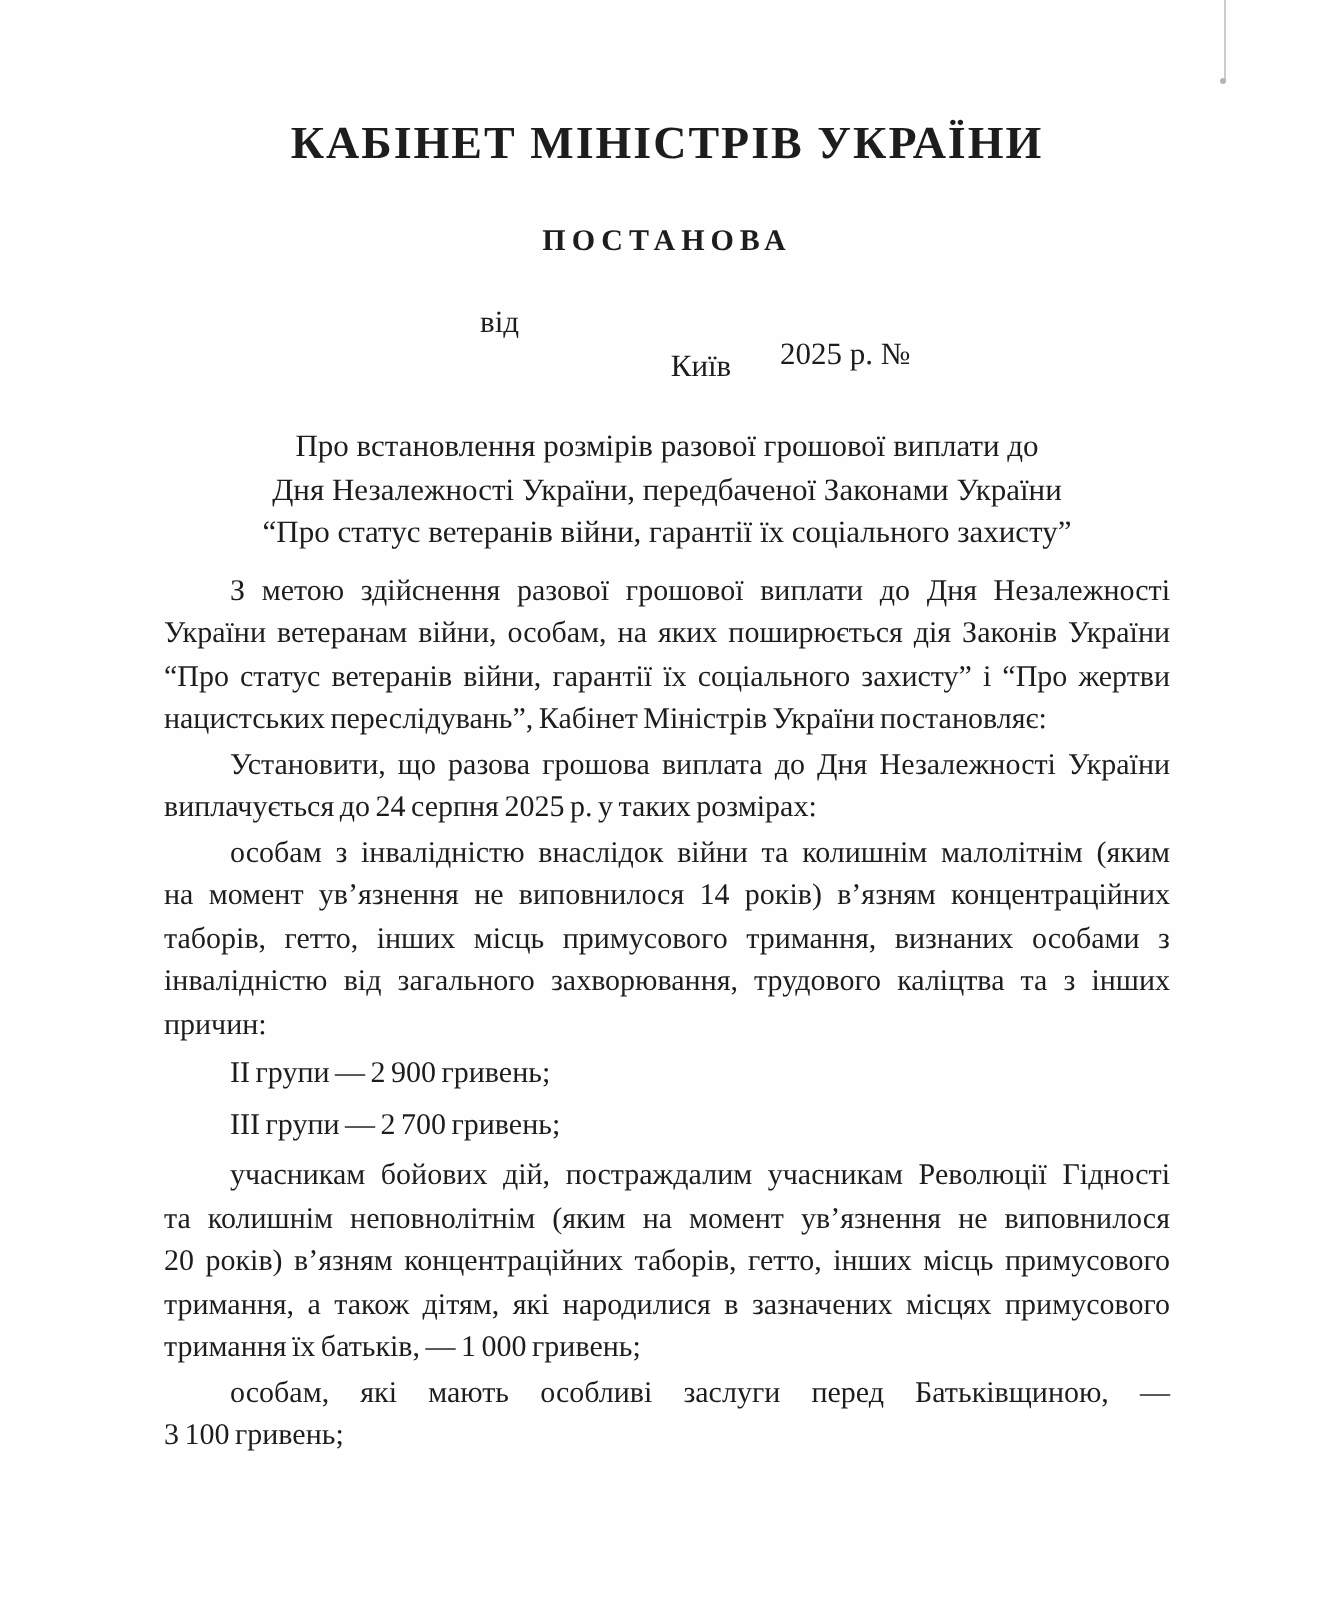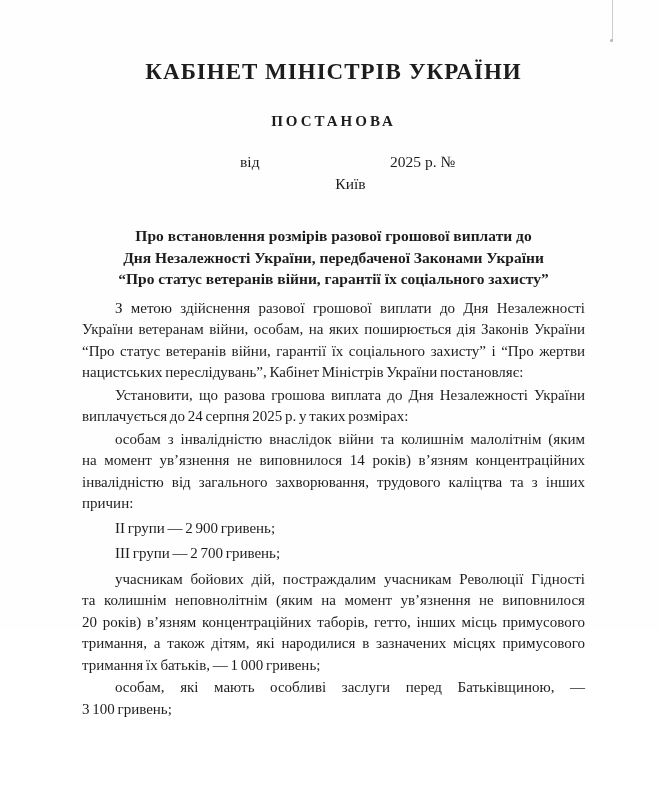--- a/index.html
+++ b/index.html
@@ -33,30 +33,30 @@
     text-align: center;
     line-height: 18px;
   }
   .dateline {
     margin-top: 23px;
     position: relative;
     height: 21px;
     font-size: 15.5px;
   }
   .dateline .from { position: absolute; left: 158px; top: 0; }
-  .dateline .year { position: absolute; left: 308px; top: 0; }
+  .dateline .year { position: absolute; left: 308px; top: 16px; }
   .city {
     font-size: 15.5px;
     text-align: center;
     line-height: 19px;
     transform: translateX(17px);
   }
   .title {
-    margin-top: 32px;
-    font-weight: bold;
+    margin-top: 20px;
+    font-weight: normal;
     font-size: 15.5px;
     line-height: 21.5px;
     text-align: center;
   }
   .doc-body {
     margin-top: 8px;
     font-size: 15px;
     line-height: 21.5px;
     word-spacing: -1px;
   }
@@ -114,20 +114,21 @@
         <div class="line">“Про статус ветеранів війни, гарантії їх соціального захисту” і “Про жертви</div>
         <div class="line last"><span>нацистських переслідувань”, Кабінет Міністрів України </span><span class="b">постановляє</span><span>:</span></div>
       </div>
       <div class="para">
         <div class="line first">Установити, що разова грошова виплата до Дня Незалежності України</div>
         <div class="line last">виплачується до 24 серпня 2025 р. у таких розмірах:</div>
       </div>
       <div class="para">
         <div class="line first">особам з інвалідністю внаслідок війни та колишнім малолітнім (яким</div>
         <div class="line">на момент ув’язнення не виповнилося 14 років) в’язням концентраційних</div>
+        <div class="line">таборів, гетто, інших місць примусового тримання, визнаних особами з</div>
         <div class="line">інвалідністю від загального захворювання, трудового каліцтва та з інших</div>
         <div class="line last">причин:</div>
       </div>
       <div class="list">
         <div class="list-item">ІІ групи — 2 900 гривень;</div>
         <div class="list-item">ІІІ групи — 2 700 гривень;</div>
       </div>
       <div class="para">
         <div class="line first">учасникам бойових дій, постраждалим учасникам Революції Гідності</div>
         <div class="line">та колишнім неповнолітнім (яким на момент ув’язнення не виповнилося</div>

